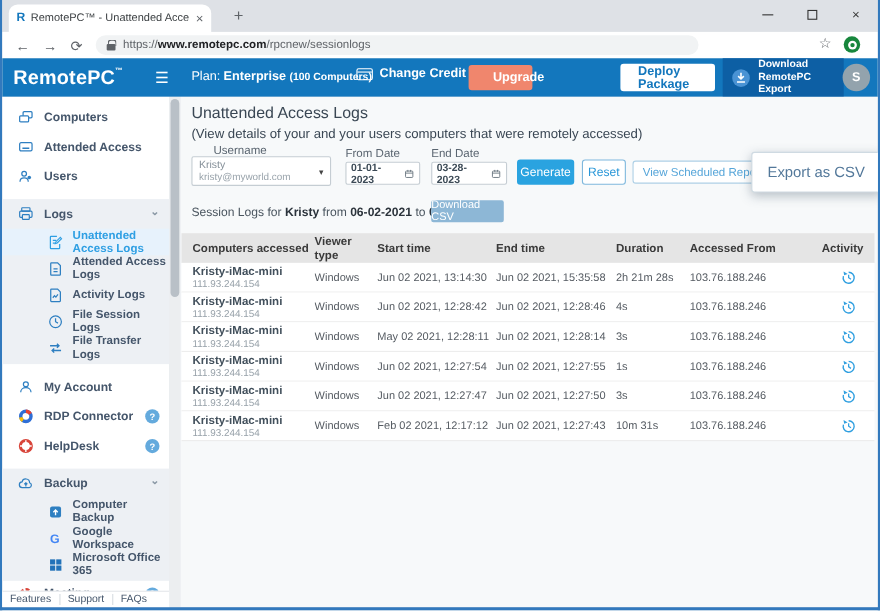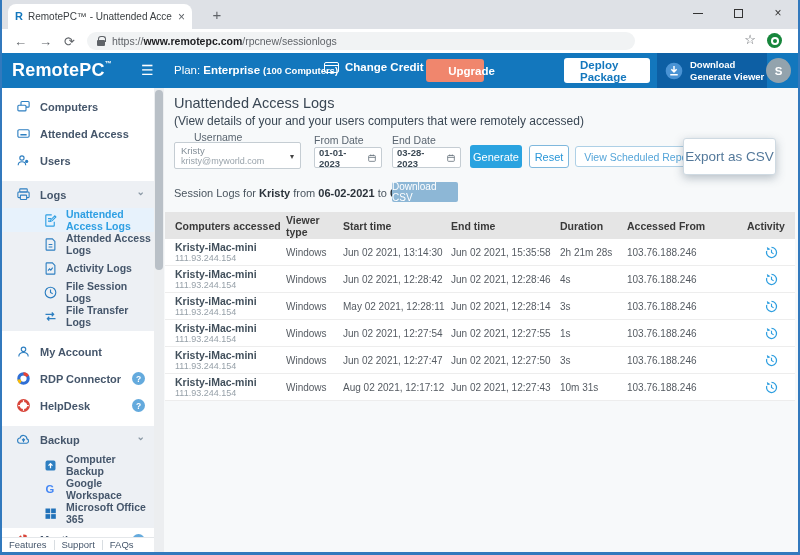--- a/index.html
+++ b/index.html
@@ -77,21 +77,21 @@
   .uname{display:block;font-size:9.5px;color:#848f98;line-height:1.2;}
   .uemail{display:block;font-size:9px;color:#99a3ab;line-height:1.2;}
   .caret{position:absolute;right:6px;top:9px;font-size:8px;color:#444;}
   .dinput{position:absolute;top:59px;height:21px;background:#fff;border:1px solid #c5cdd3;border-radius:2px;
     display:flex;align-items:center;padding:0 4px;gap:3px;font-size:9.5px;color:#3c4a56;font-weight:bold;}
   .cal svg{width:10px;height:10px;display:block;}
   .btn{position:absolute;display:flex;align-items:center;justify-content:center;border-radius:3px;font-size:11px;}
   .b-gen{left:306px;top:57px;width:52px;height:23px;background:#2aa3e0;color:#fff;}
   .b-reset{left:365px;top:57px;width:40px;height:23px;background:#fff;border:1px solid #7fb8dd;color:#2a97d8;}
   .b-vsr{left:411px;top:58px;width:128px;height:21px;background:#fff;border:1px solid #aed0e6;color:#55a5d9;font-size:10.5px;z-index:1;white-space:nowrap;overflow:hidden;}
-  .b-export{left:519px;top:50px;width:93px;height:37px;background:#fff;border:1px solid #cfdae2;color:#53789a;
+  .b-export{left:519px;top:50px;width:118px;height:37px;background:#fff;border:1px solid #cfdae2;color:#53789a;
     font-size:13.5px;box-shadow:0 3px 10px rgba(60,80,100,.35);z-index:2;}
   .session{position:absolute;left:10px;top:99px;font-size:11px;color:#4a555f;white-space:nowrap;}
   .session b{color:#2b333b;}
   .b-dlcsv{left:228px;top:94px;width:66px;height:20px;background:#8db7d6;color:#fff;font-size:10px;border-radius:2px;}
   .tbl{position:absolute;left:1px;top:124px;width:630px;}
   .t-head,.t-row{display:grid;grid-template-columns:111px 57px 108px 109px 67px 120px 1fr;padding-left:10px;align-items:center;}
   .t-head{height:27px;background:#e5e5e5;font-size:10.5px;font-weight:bold;color:#3a3a3a;}
   .t-row{height:27px;background:#fff;border-bottom:1px solid #ededed;}
   .c{font-size:10px;color:#555b62;white-space:nowrap;overflow:hidden;}
   .cname{display:block;font-size:10.5px;font-weight:bold;color:#42505c;line-height:1.15;}
@@ -145,21 +145,21 @@
       <span>Change Credit Card</span>
     </div>
     <div class="upgrade">Upgrade</div>
     <div class="deploy">Deploy Package</div>
     <div class="dl-viewer">
       <svg width="20" height="20" viewBox="0 0 24 24">
           <circle cx="12" cy="12" r="10" fill="#4a93d4"></circle>
           <path d="M12 6v6.5M8.8 9.8L12 13l3.2-3.2" stroke="#fff" stroke-width="1.8" fill="none"></path>
           <path d="M7.5 16.5h9" stroke="#fff" stroke-width="1.8"></path>
         </svg>
-      <span class="dl-text"><span>Download</span><br><span>Generate Viewer</span></span>
+      <span class="dl-text"><span>Download</span><br><span>RemotePC Export</span></span>
     </div>
     <div class="avatar">S</div>
   </div>
 
   <div class="sidebar" style="padding-top:5px;">
     <div class="sb-item">
       <span class="sb-ico">
           <svg viewBox="0 0 24 24" fill="none" stroke="#2e7fc1" stroke-width="1.8">
             <rect x="8" y="4" width="13" height="9" rx="1.5"></rect>
             <rect x="3" y="10" width="13" height="9" rx="1.5" fill="#fff"></rect>
@@ -499,21 +499,21 @@
               </svg>
             </span>
           </div>
       </div>
       <div class="t-row">
         <div class="c">
             <span class="cname">Kristy-iMac-mini</span>
             <span class="cip">111.93.244.154</span>
           </div>
         <div class="c">Windows</div>
-        <div class="c">Aug 02 2021, 12:17:12</div>
+        <div class="c">Feb 02 2021, 12:17:12</div>
         <div class="c">Jun 02 2021, 12:27:43</div>
         <div class="c">10m 31s</div>
         <div class="c">103.76.188.246</div>
         <div class="c act">
             <span class="hist">
               <svg viewBox="0 0 24 24">
                 <path d="M12 4a8 8 0 1 1-7.6 5.6" fill="none" stroke="#2f9fe0" stroke-width="2"></path>
                 <path d="M4.6 3l.8 5.5 5.1-1.9z" fill="#2f9fe0"></path>
                 <path d="M12 7.5V12l3.4 2.2" stroke="#2f9fe0" stroke-width="1.8" fill="none"></path>
               </svg>

